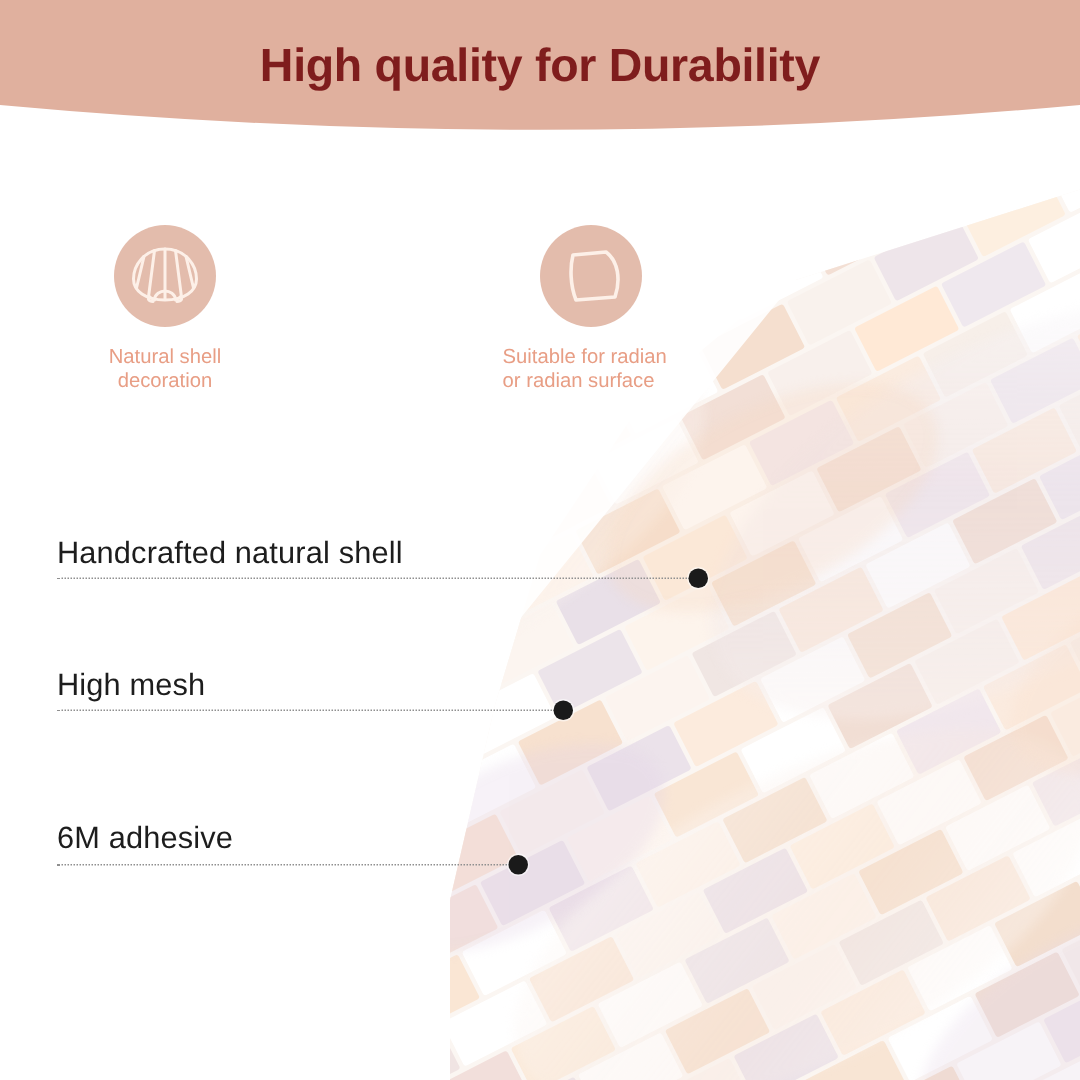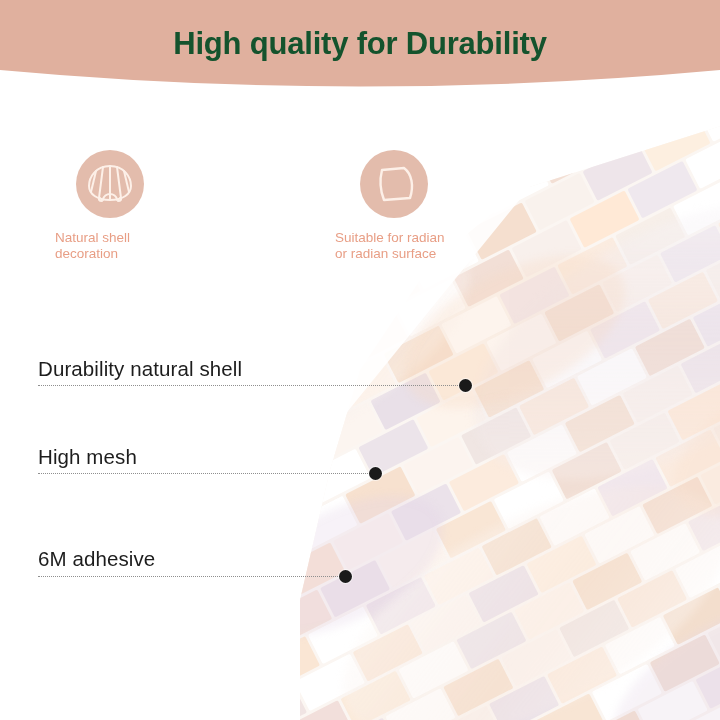--- a/index.html
+++ b/index.html
@@ -11,29 +11,29 @@
   #stage{position:relative;width:720px;height:720px;overflow:hidden;background:#fff;}
 
   
   .banner{
     position:absolute;left:0;top:0;width:720px;height:100px;
     overflow:hidden;z-index:40;
   }
   .banner svg{position:absolute;left:0;top:0;display:block;}
   .banner-title{
     position:absolute;left:0;top:26px;width:720px;text-align:center;
-    color:#14532d;font-size:31px;font-weight:bold;letter-spacing:-0.2px;
+    color:#7f1d1d;font-size:31px;font-weight:bold;letter-spacing:-0.2px;
     font-family:"Liberation Sans", sans-serif;
     z-index:2;
   }
 
   
   .features{position:absolute;left:0;top:150px;width:720px;height:130px;z-index:30;}
   .feature{position:absolute;top:0;}
-  .feat-1{left:55px;width:110px;}
+  .feat-1{left:55px;width:110px;text-align:center;}
   .feat-2{left:200px;width:110px;text-align:center;}
   .feat-3{left:335px;width:150px;text-align:left;}
   .circle{
     width:68px;height:68px;border-radius:50%;
     background:#e3bcac;position:relative;
   }
   .feat-1 .circle,.feat-2 .circle{margin:0 auto;}
   .feat-3 .circle{margin-left:25px;}
   .circle svg{position:absolute;left:0;top:0;}
   .feat-label{
@@ -529,21 +529,21 @@
       <div class="feat-label">
         <span>Suitable for radian</span><br>
         <span>or radian surface</span>
       </div>
     </div>
   </div>
 
   <div class="callouts">
 
     <div class="callout c1">
-      <div class="ctext">Durability natural shell</div>
+      <div class="ctext">Handcrafted natural shell</div>
       <div class="cline" style="top:28px;width:428px;"></div>
       <div class="dot" style="left:421px;top:22px;"></div>
     </div>
 
     <div class="callout c2">
       <div class="ctext">High mesh</div>
       <div class="cline" style="top:28px;width:338px;"></div>
       <div class="dot" style="left:331px;top:22px;"></div>
     </div>
 

